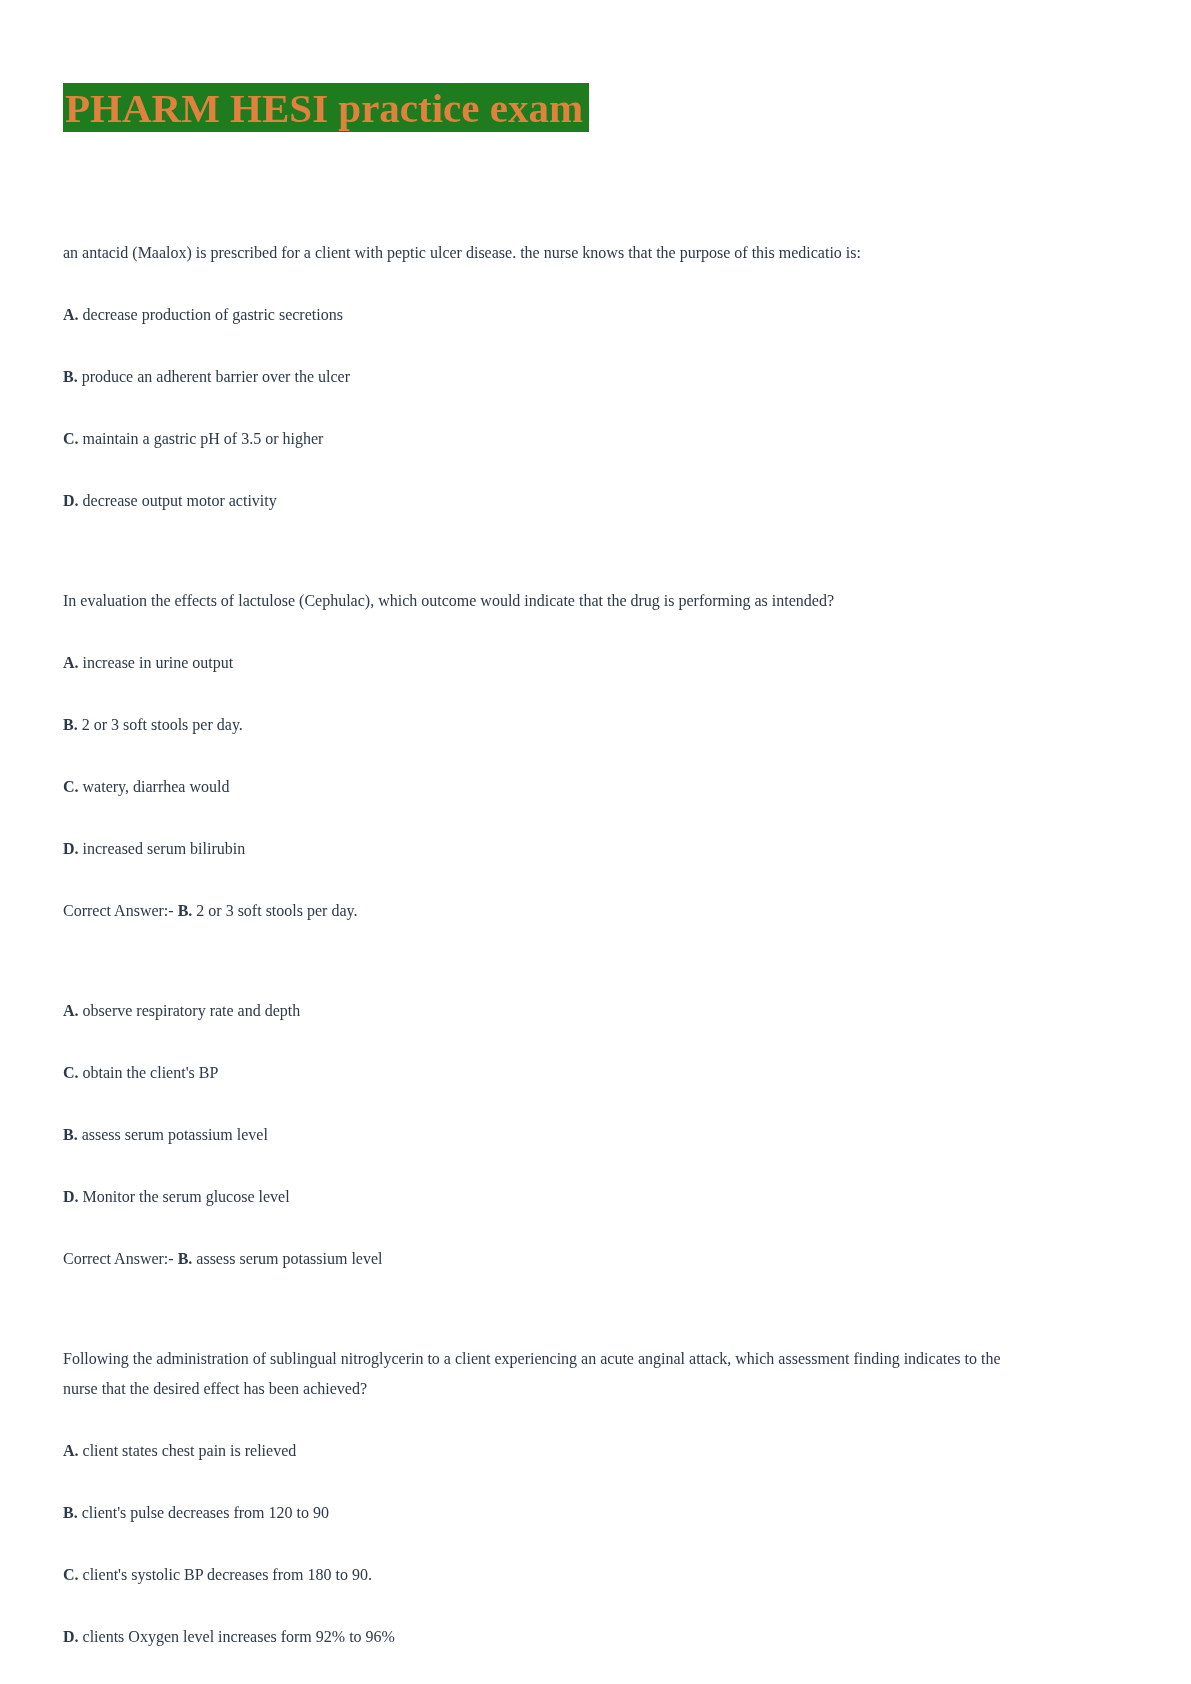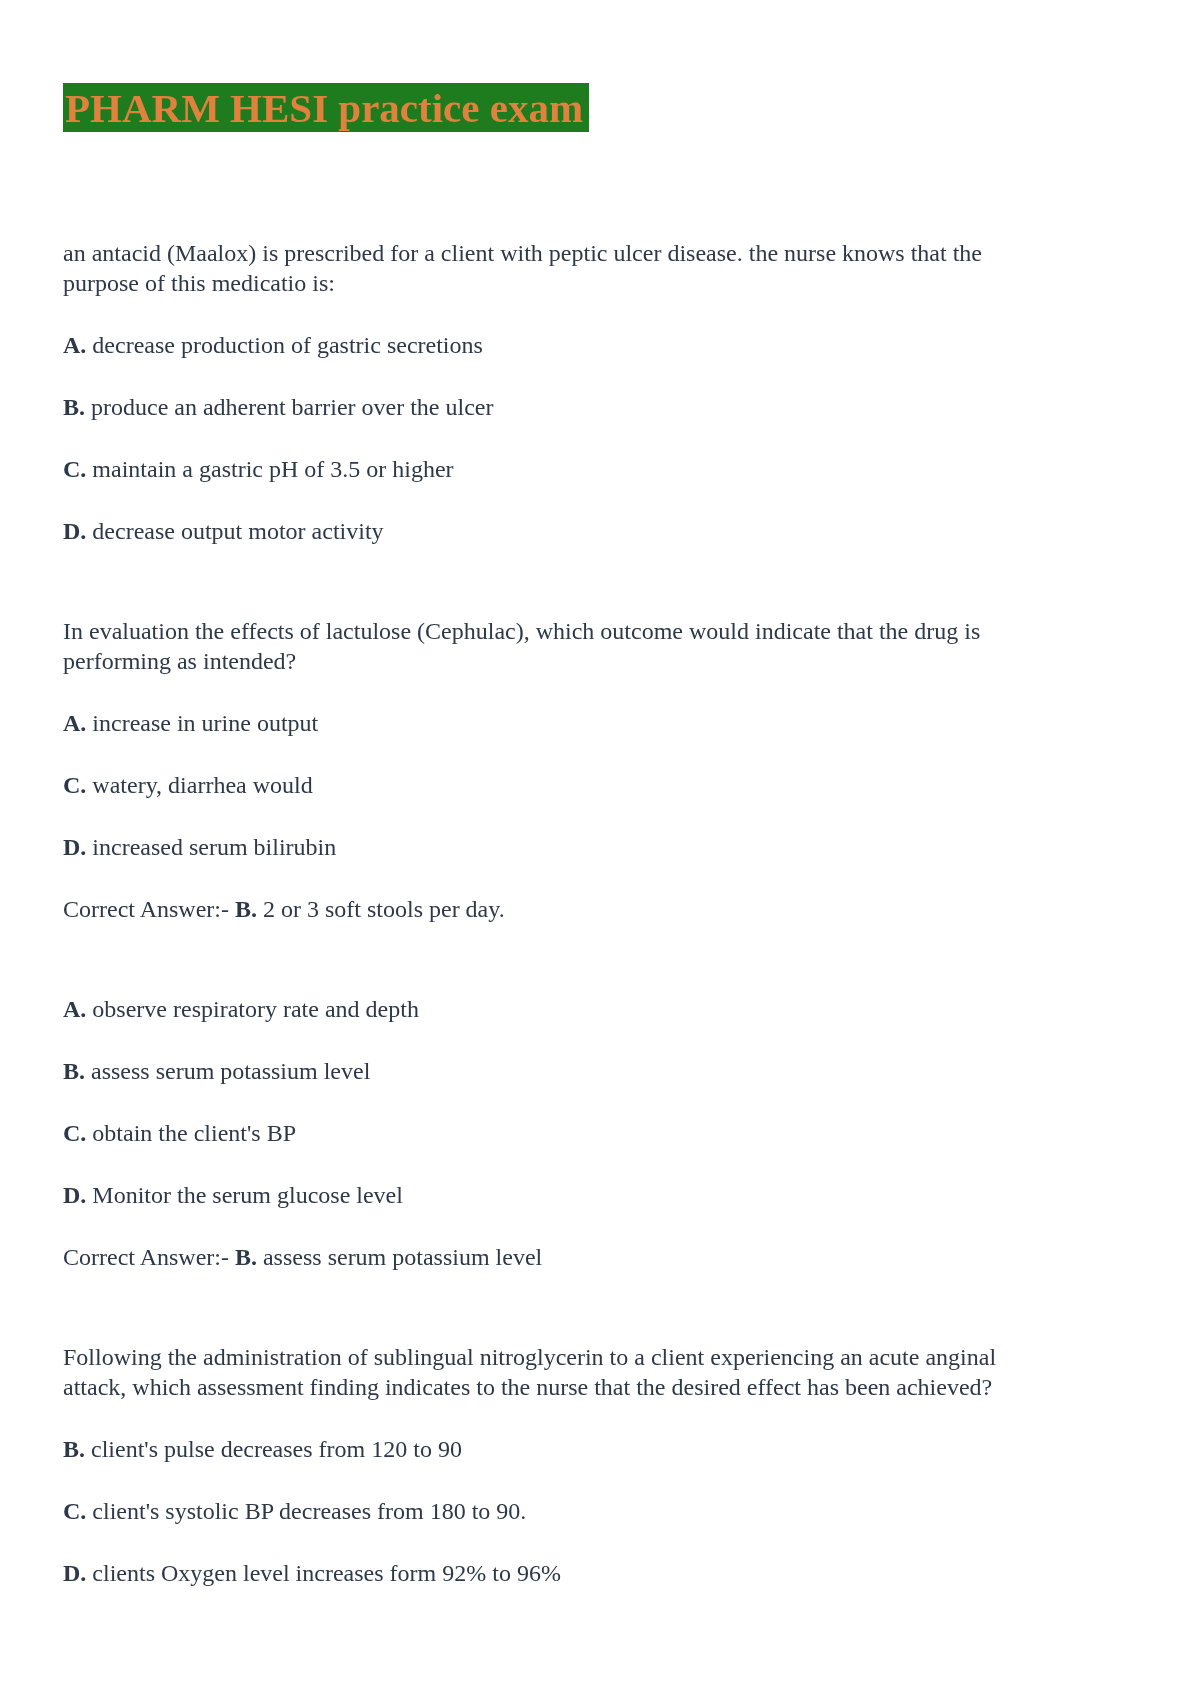--- a/index.html
+++ b/index.html
@@ -43,21 +43,21 @@
     letter-spacing: 0px;
   }
   .content {
     width: 962px;
   }
   .question-block {
     margin: 0 0 70px 0;
   }
   .question-block p {
     margin: 0;
-    font-size: 24px;
+    font-size: 16px;
     line-height: 30px;
   }
   .question-block p + p {
     margin-top: 32px;
   }
   .opt-letter,
   .ans-letter {
     font-weight: bold;
   }
 </style>
@@ -72,31 +72,33 @@
       <section class="question-block">
         <p>an antacid (Maalox) is prescribed for a client with peptic ulcer disease. the nurse knows that the purpose of this medicatio is:</p>
         <p><span class="opt-letter">A.</span> <span>decrease production of gastric secretions</span></p>
         <p><span class="opt-letter">B.</span> <span>produce an adherent barrier over the ulcer</span></p>
         <p><span class="opt-letter">C.</span> <span>maintain a gastric pH of 3.5 or higher</span></p>
         <p><span class="opt-letter">D.</span> <span>decrease output motor activity</span></p>
       </section>
       <section class="question-block">
         <p>In evaluation the effects of lactulose (Cephulac), which outcome would indicate that the drug is performing as intended?</p>
         <p><span class="opt-letter">A.</span> <span>increase in urine output</span></p>
+        <p><span class="opt-letter">B.</span> <span>2 or 3 soft stools per day.</span></p>
         <p><span class="opt-letter">C.</span> <span>watery, diarrhea would</span></p>
         <p><span class="opt-letter">D.</span> <span>increased serum bilirubin</span></p>
         <p><span>Correct Answer:-</span> <span class="ans-letter">B.</span> <span>2 or 3 soft stools per day.</span></p>
       </section>
       <section class="question-block">
         <p><span class="opt-letter">A.</span> <span>observe respiratory rate and depth</span></p>
+        <p><span class="opt-letter">C.</span> <span>obtain the client's BP</span></p>
         <p><span class="opt-letter">B.</span> <span>assess serum potassium level</span></p>
-        <p><span class="opt-letter">C.</span> <span>obtain the client's BP</span></p>
         <p><span class="opt-letter">D.</span> <span>Monitor the serum glucose level</span></p>
         <p><span>Correct Answer:-</span> <span class="ans-letter">B.</span> <span>assess serum potassium level</span></p>
       </section>
       <section class="question-block">
         <p>Following the administration of sublingual nitroglycerin to a client experiencing an acute anginal attack, which assessment finding indicates to the nurse that the desired effect has been achieved?</p>
+        <p><span class="opt-letter">A.</span> <span>client states chest pain is relieved</span></p>
         <p><span class="opt-letter">B.</span> <span>client's pulse decreases from 120 to 90</span></p>
         <p><span class="opt-letter">C.</span> <span>client's systolic BP decreases from 180 to 90.</span></p>
         <p><span class="opt-letter">D.</span> <span>clients Oxygen level increases form 92% to 96%</span></p>
       </section>
     </div>
 </div>
 
 </body></html>

